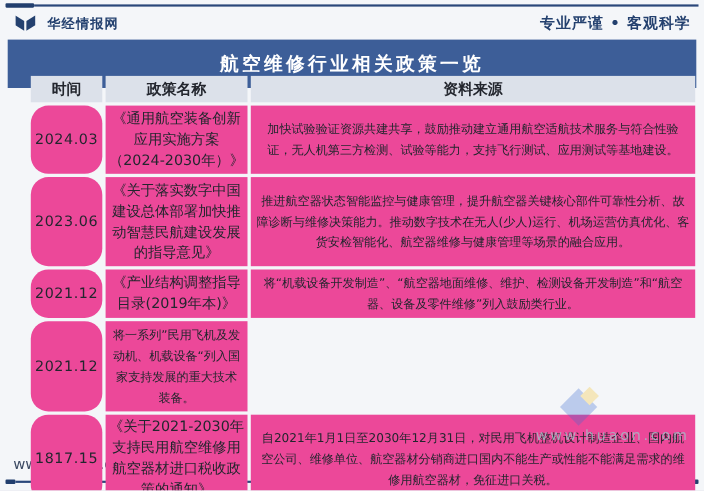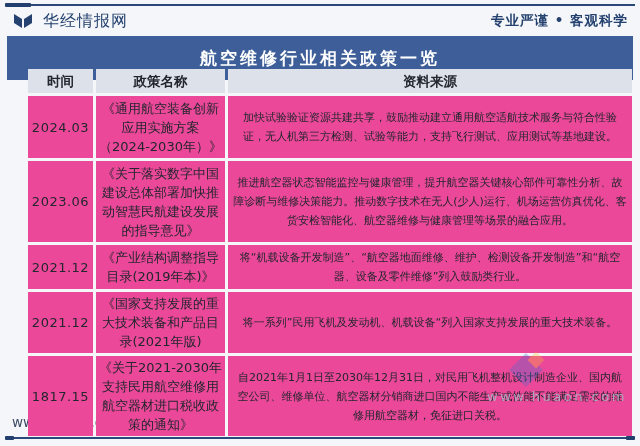--- a/index.html
+++ b/index.html
@@ -20,41 +20,41 @@
   .rule .dash { width: 26px; height: 4px; background: #223f6e; border-radius: 1px; flex: none; }
   .rule .dot { width: 9px; height: 4px; background: #223f6e; border-radius: 1px; flex: none; }
   .rule .line { flex: 1; height: 2px; background: #2a477a; }
   
   .masthead {
     position: absolute; top: 8px; left: 14px; right: 12px; height: 26px;
     display: flex; align-items: center; justify-content: space-between;
   }
   .brand { display: flex; align-items: center; gap: 7px; }
   .brand .logo { width: 22px; height: 18px; display: inline-flex; }
-  .brand .name { font-size: 16px; font-weight: normal; color: #24416f; letter-spacing: 1px; }
+  .brand .name { font-size: 12px; font-weight: bold; color: #24416f; letter-spacing: 1px; }
   .slogan { font-size: 13.5px; font-weight: bold; color: #24416f; letter-spacing: 1px; }
   
   .title-bar {
     position: absolute; top: 36px; left: 7px; right: 7px; height: 44px;
     background: #3d5e98;
     color: #ffffff; font-size: 17px; font-weight: bold; letter-spacing: 3px;
     display: flex; align-items: center; justify-content: center;
   }
   
   .policy-table { position: absolute; top: 69px; left: 28px; right: 8px; z-index: 1; }
   .trow { display: grid; grid-template-columns: 65px 129px 1fr; gap: 3px; margin-bottom: 3px; }
   .cell {
     background: #ec4899;
     display: flex; align-items: center; justify-content: center;
     text-align: center;
     font-size: 13px; line-height: 19px;
     padding: 2px 3px;
   }
   .thead .cell { background: #dce1ea; font-weight: bold; font-size: 13.5px; min-height: 24px; padding: 2px 0; }
-  .cell.date { font-size: 13px; letter-spacing: 0.5px; }
+  .cell.date { font-size: 13px; letter-spacing: 0.5px; border-radius: 16px; }
   .cell.policy { font-size: 13px; line-height: 19px; padding: 2px 2px; }
   .cell.content { font-size: 11px; line-height: 19px; padding: 3px 5px; }
   .trow.r1 .cell { min-height: 62px; }
   .trow.r2 .cell { min-height: 81px; }
   .trow.r3 .cell { min-height: 43px; }
   .trow.r4 .cell { min-height: 47px; }
   .trow.r5 .cell { min-height: 71px; }
   
   .wm-logo {
     position: absolute; left: 508px; top: 352px; width: 38px; height: 38px;
@@ -123,21 +123,20 @@
           <div class="cell policy">《关于落实数字中国建设总体部署加快推动智慧民航建设发展的指导意见》</div>
           <div class="cell content">推进航空器状态智能监控与健康管理，提升航空器关键核心部件可靠性分析、故障诊断与维修决策能力。推动数字技术在无人(少人)运行、机场运营仿真优化、客货安检智能化、航空器维修与健康管理等场景的融合应用。</div>
         </div>
         <div class="trow r3">
           <div class="cell date">2021.12</div>
           <div class="cell policy">《产业结构调整指导目录(2019年本)》</div>
           <div class="cell content">将“机载设备开发制造”、“航空器地面维修、维护、检测设备开发制造”和“航空器、设备及零件维修”列入鼓励类行业。</div>
         </div>
         <div class="trow r4">
           <div class="cell date">2021.12</div>
-          <div class="cell policy">《国家支持发展的重大技术装备和产品目录(2021年版)</div>
           <div class="cell content">将一系列”民用飞机及发动机、机载设备“列入国家支持发展的重大技术装备。</div>
         </div>
         <div class="trow r5">
           <div class="cell date">1817.15</div>
           <div class="cell policy">《关于2021-2030年支持民用航空维修用航空器材进口税收政策的通知》</div>
           <div class="cell content">自2021年1月1日至2030年12月31日，对民用飞机整机设计制造企业、国内航空公司、维修单位、航空器材分销商进口国内不能生产或性能不能满足需求的维修用航空器材，免征进口关税。</div>
         </div>
       </div>
   </div>
 

